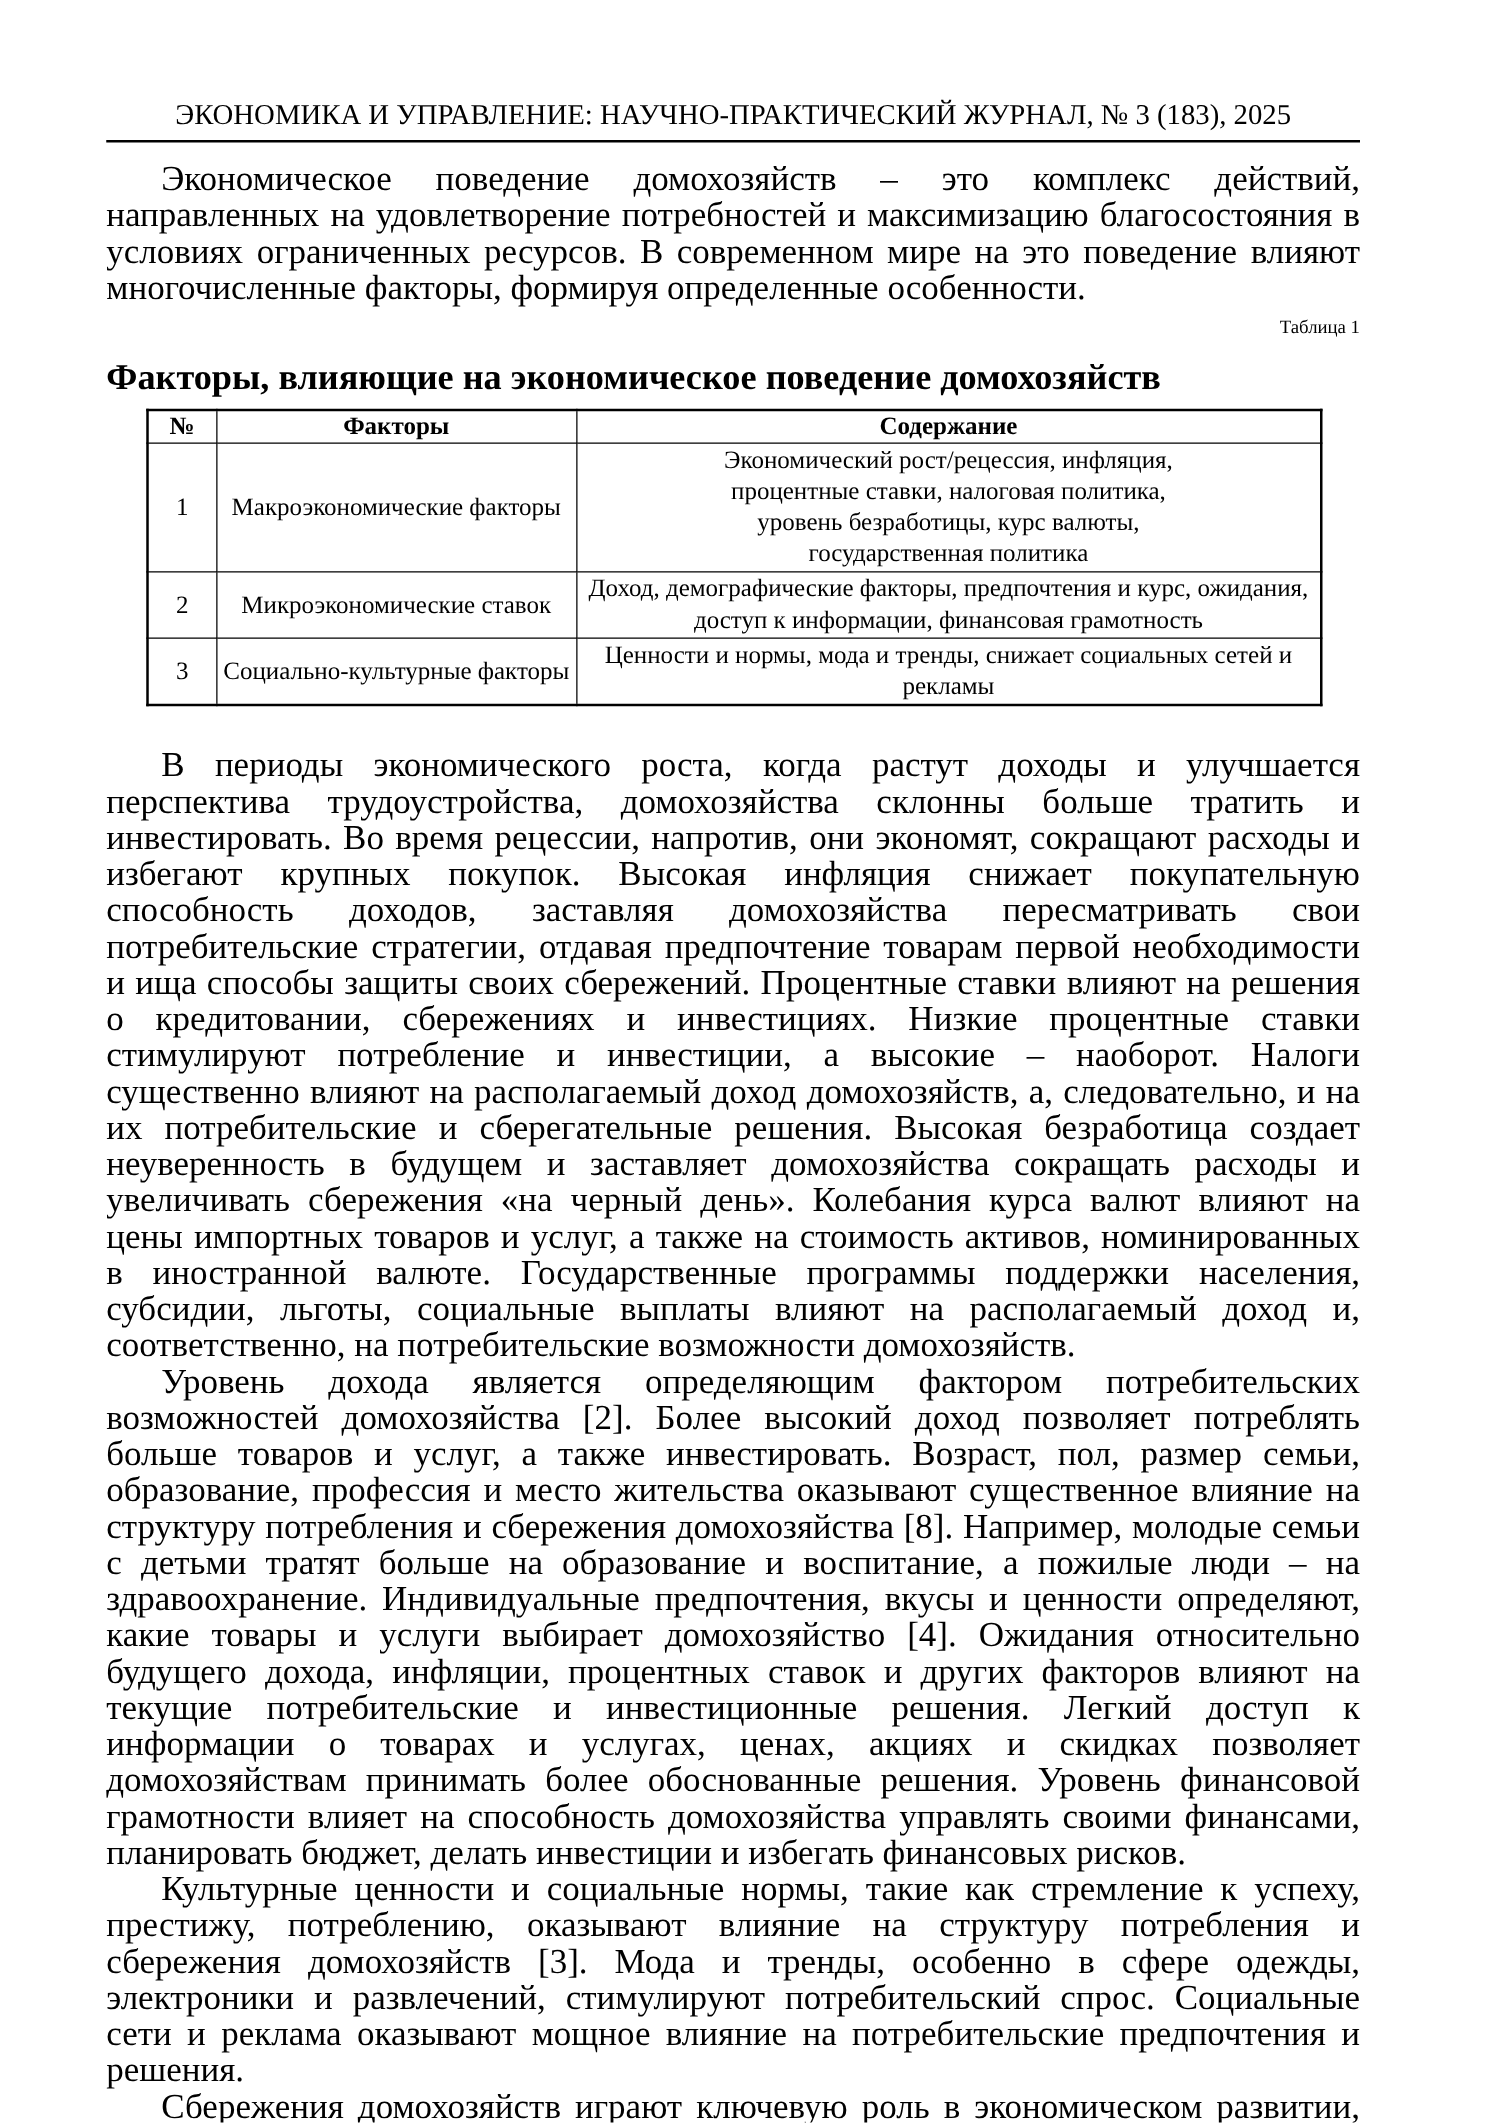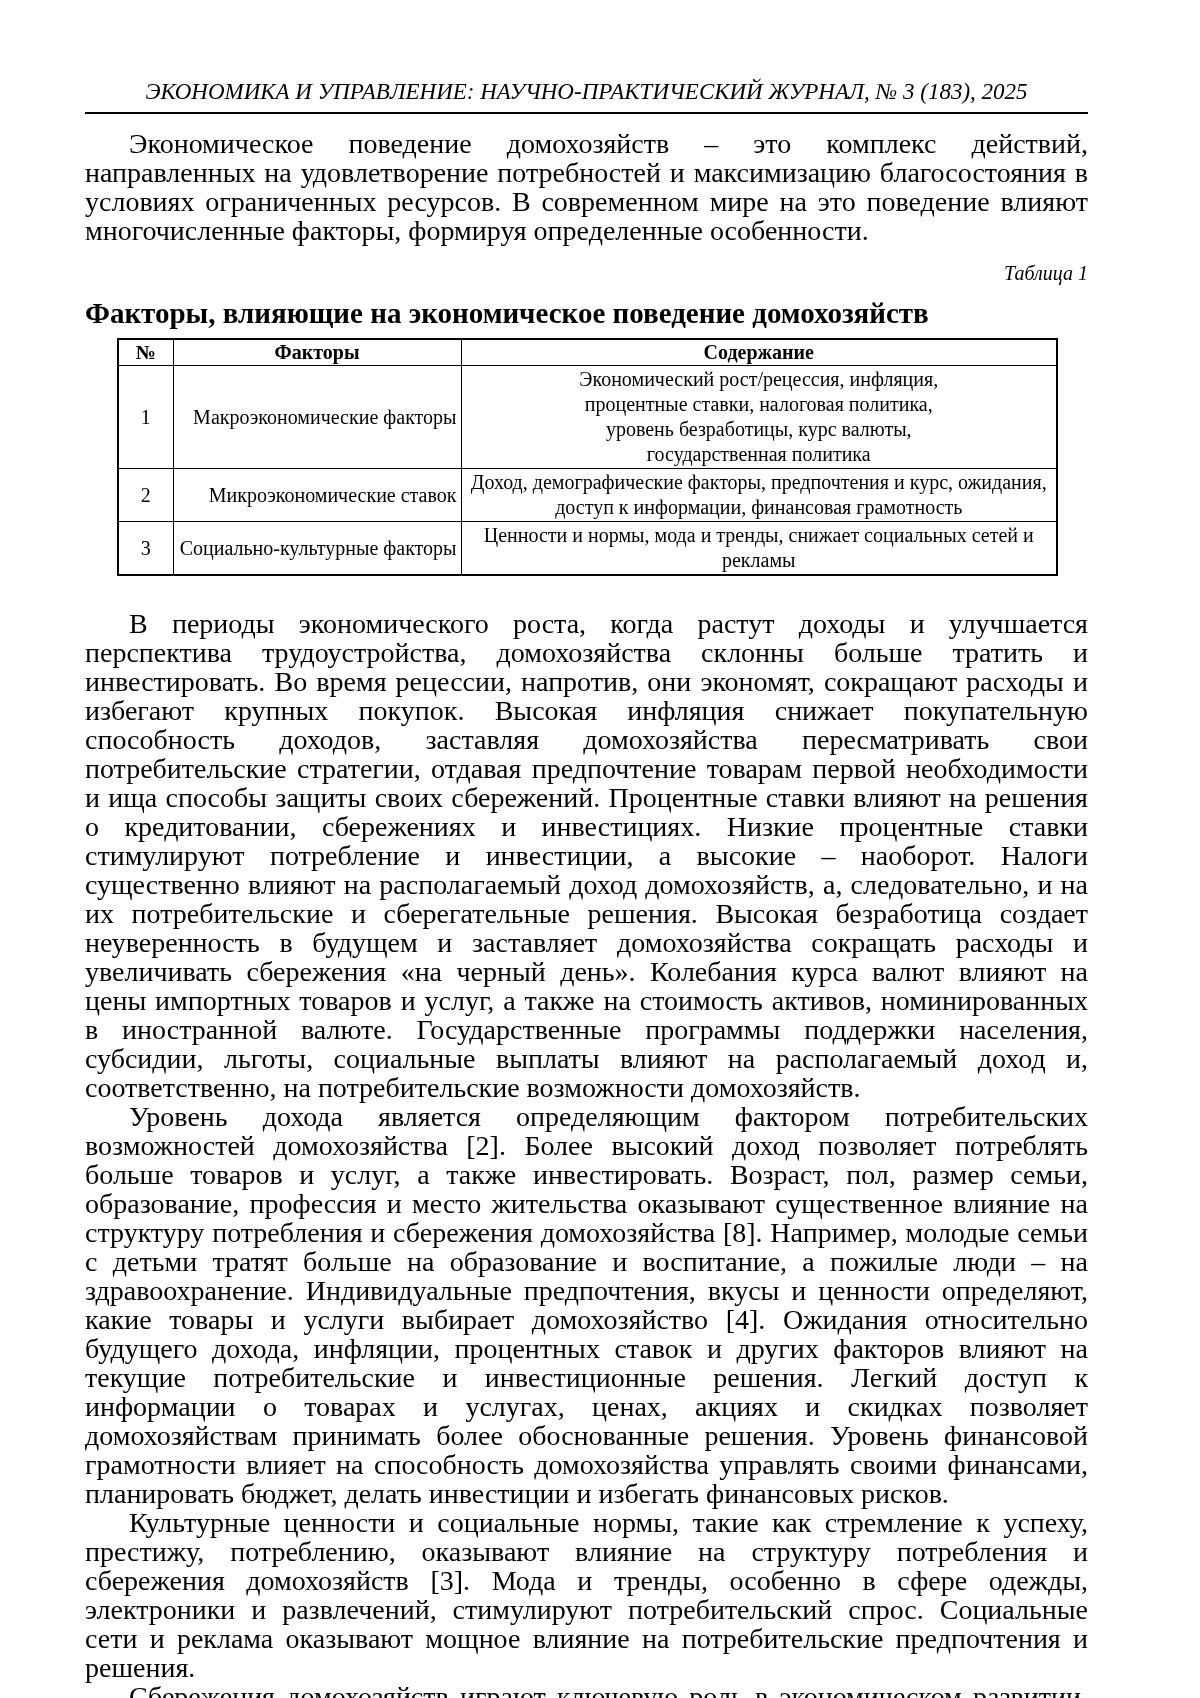--- a/index.html
+++ b/index.html
@@ -16,43 +16,41 @@
   .page {
     box-sizing: border-box;
     width: 1200px;
     height: 1698px;
     padding: 78px 112px 0 85px;
     display: flex;
     flex-direction: column;
     overflow: hidden;
   }
   .journal-header {
-    font-style: italic;
     font-size: 23px;
     line-height: 27px;
     text-align: center;
     white-space: nowrap;
   }
   .header-rule {
     border-bottom: 2px solid #000;
     margin-top: 7px;
   }
   .body-par {
     margin: 0;
     font-size: 28px;
     line-height: 29px;
     text-align: justify;
     text-indent: 44px;
   }
   .intro { margin-top: 15px; }
   .after-table { margin-top: 33px; }
   .table-label {
-    margin-top: 15px;
-    font-style: italic;
-    font-size: 20px;
+    margin-top: 4px;
+    font-size: 15px;
     line-height: 27px;
     text-align: right;
   }
   .table-title {
     margin-top: 13px;
     font-weight: bold;
     font-size: 29px;
     line-height: 26px;
     text-align: left;
   }
@@ -75,21 +73,21 @@
   }
   col.c-num    { width: 55px; }
   col.c-factor { width: 288px; }
   col.c-content{ width: 596px; }
   td.cell-num {
     text-align: center;
     vertical-align: middle;
     line-height: 24px;
   }
   td.cell-factor {
-    text-align: right;
+    text-align: center;
     vertical-align: middle;
     line-height: 25px;
     padding: 1px 4px;
   }
   td.cell-content {
     text-align: center;
     vertical-align: middle;
     line-height: 25px;
     padding: 1px 8px;
     white-space: pre-line;

